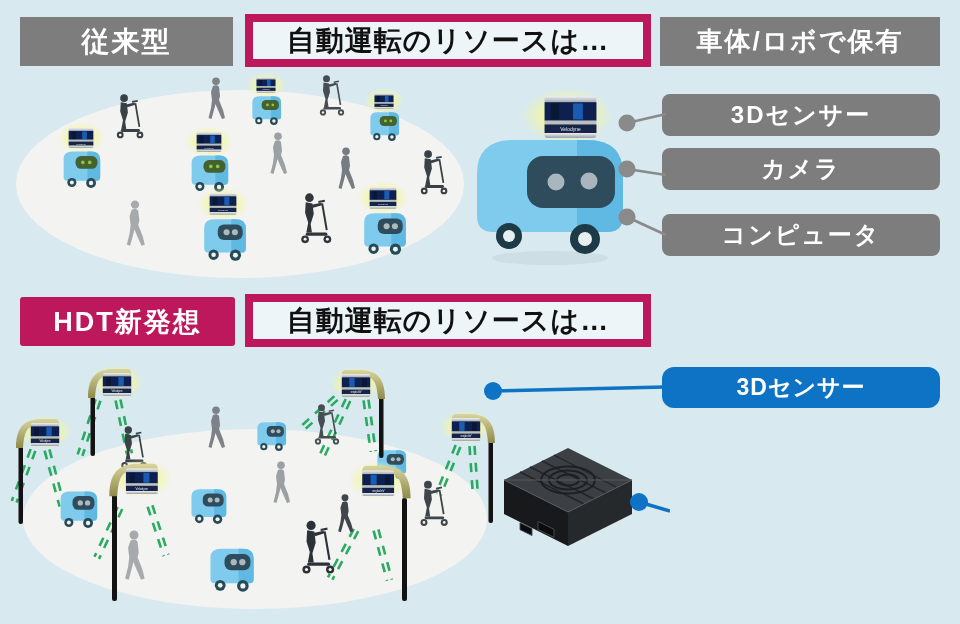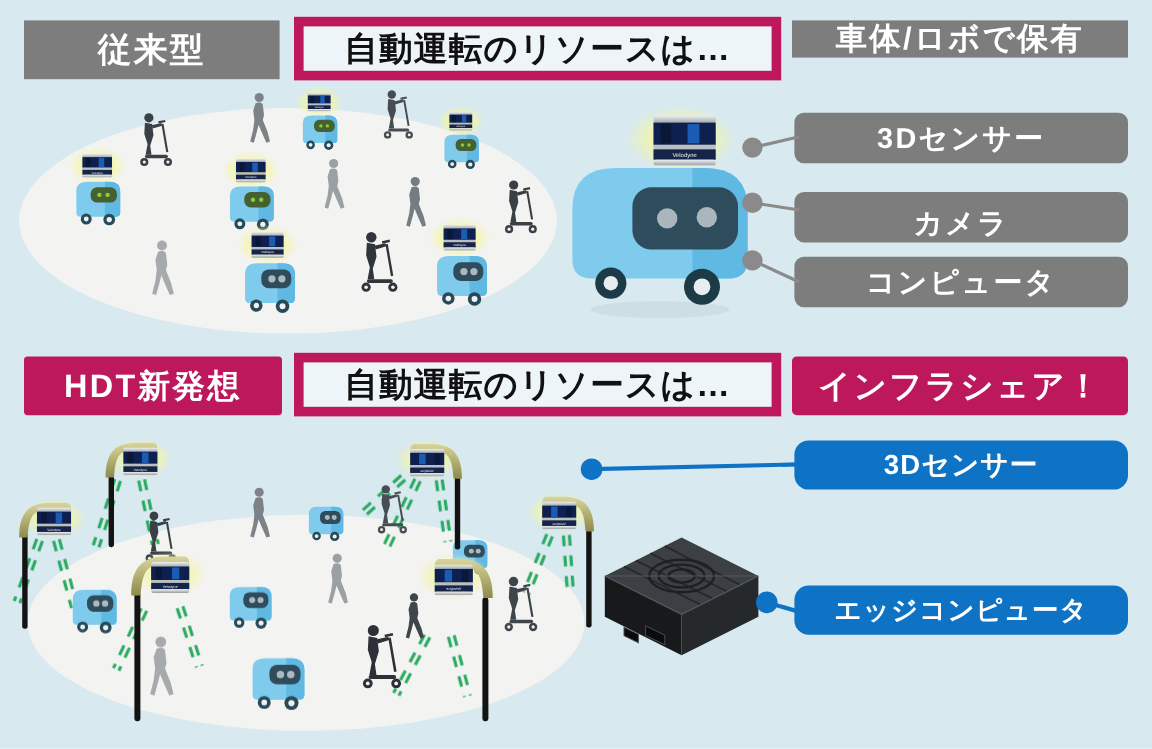--- a/index.html
+++ b/index.html
@@ -103,28 +103,28 @@
       </g>
     </defs>
   </svg>
 
   <div class="abs hdrbox graybg" style="left:20px;top:17px;width:213px;height:49px;">
     <span>従来型</span>
   </div>
   <div class="abs qbox" style="left:245px;top:14px;width:406px;height:53px;">
     <span>自動運転のリソースは…</span>
   </div>
-  <div class="abs hdrbox graybg" style="left:660px;top:17px;width:280px;height:31px;font-size:26px;">
+  <div class="abs hdrbox graybg" style="left:660px;top:17px;width:280px;height:49px;font-size:26px;">
     <span>車体/ロボで保有</span>
   </div>
 
   <div class="abs resbox" style="left:662px;top:94px;width:278px;height:42px;">
     <span>3Dセンサー</span>
   </div>
-  <div class="abs resbox" style="left:662px;top:160px;width:278px;height:42px;align-items:flex-end;">
+  <div class="abs resbox" style="left:662px;top:148px;width:278px;height:42px;">
     <span>カメラ</span>
   </div>
   <div class="abs resbox" style="left:662px;top:214px;width:278px;height:42px;">
     <span>コンピュータ</span>
   </div>
 
   <svg class="abs" style="left:8px;top:72px;" width="470" height="215" viewBox="0 0 470 215">
     <ellipse cx="232" cy="112" rx="224" ry="94" fill="#f3f3f1"></ellipse>
 
     <g>
@@ -196,31 +196,25 @@
     <circle cx="15" cy="74" r="8.5" fill="#8a8a8a"></circle>
     <circle cx="15" cy="122" r="8.5" fill="#8a8a8a"></circle>
   </svg>
 
   <div class="abs hdrbox bluebg" style="left:20px;top:297px;width:215px;height:49px;font-size:27px;border-radius:3px;">
     <span>HDT新発想</span>
   </div>
   <div class="abs qbox" style="left:245px;top:294px;width:406px;height:53px;">
     <span>自動運転のリソースは…</span>
   </div>
-  <div class="abs hdrbox bluebg" style="left:660px;top:297px;width:280px;height:49px;font-size:27px;border-radius:4px;">
-    <span>インフラシェア！</span>
-  </div>
 
   <div class="abs bluechip" style="left:662px;top:367px;width:278px;height:41px;">
     <span>3Dセンサー</span>
   </div>
 
-  <div class="abs bluechip" style="left:662px;top:488px;width:278px;height:41px;font-size:22px;">
-    <span>エッジコンピュータ</span>
-  </div>
 
   <svg class="abs" style="left:0px;top:358px;" width="525" height="266" viewBox="0 0 525 266">
     <ellipse cx="255" cy="161" rx="232" ry="90" fill="#f3f3f1"></ellipse>
 
     <g stroke="#15a351" stroke-width="2.6" stroke-dasharray="9 8" opacity="0.9">
       <g transform="translate(98,42) rotate(18)">
           <line x1="-2.5" y1="0" x2="-2.5" y2="58"></line>
           <line x1="2.5" y1="0" x2="2.5" y2="58"></line>
         </g>
       <g transform="translate(118,42) rotate(-12)">

